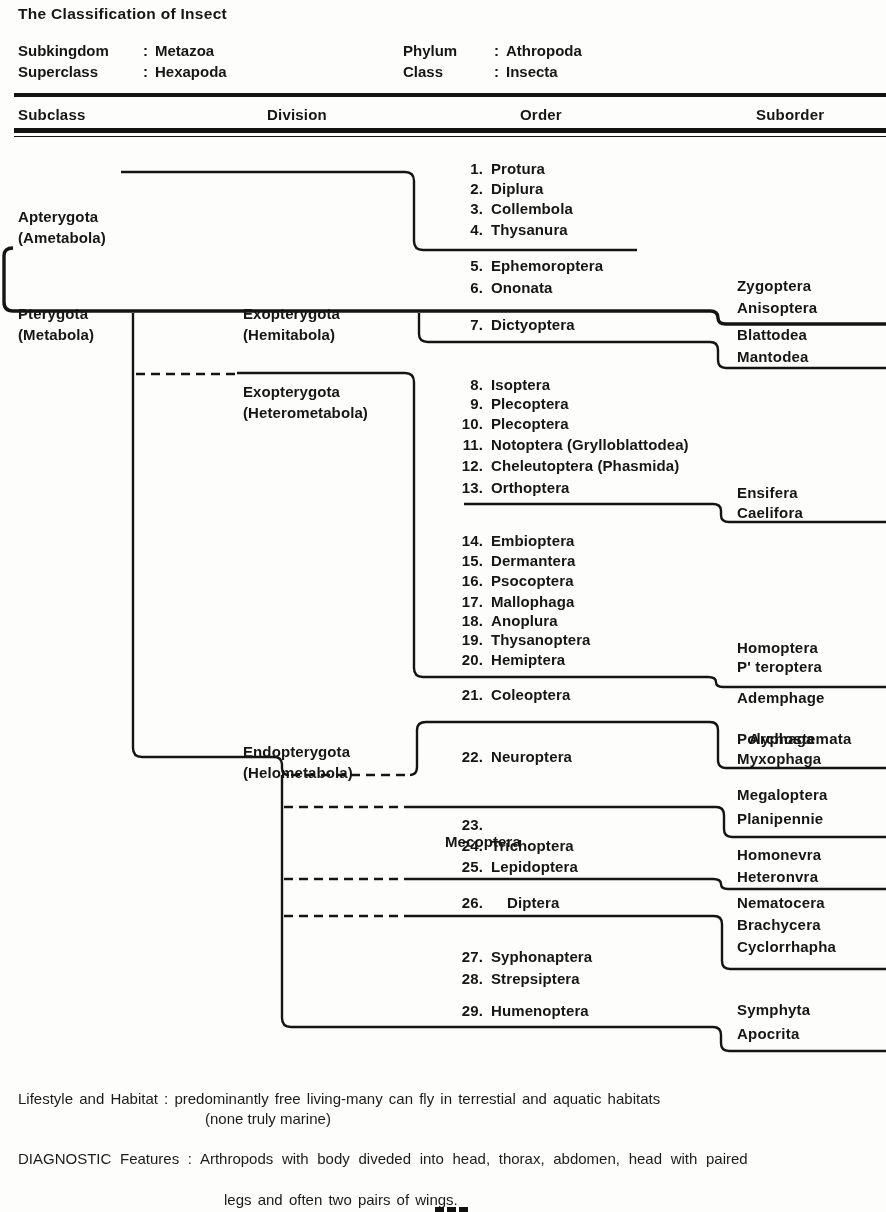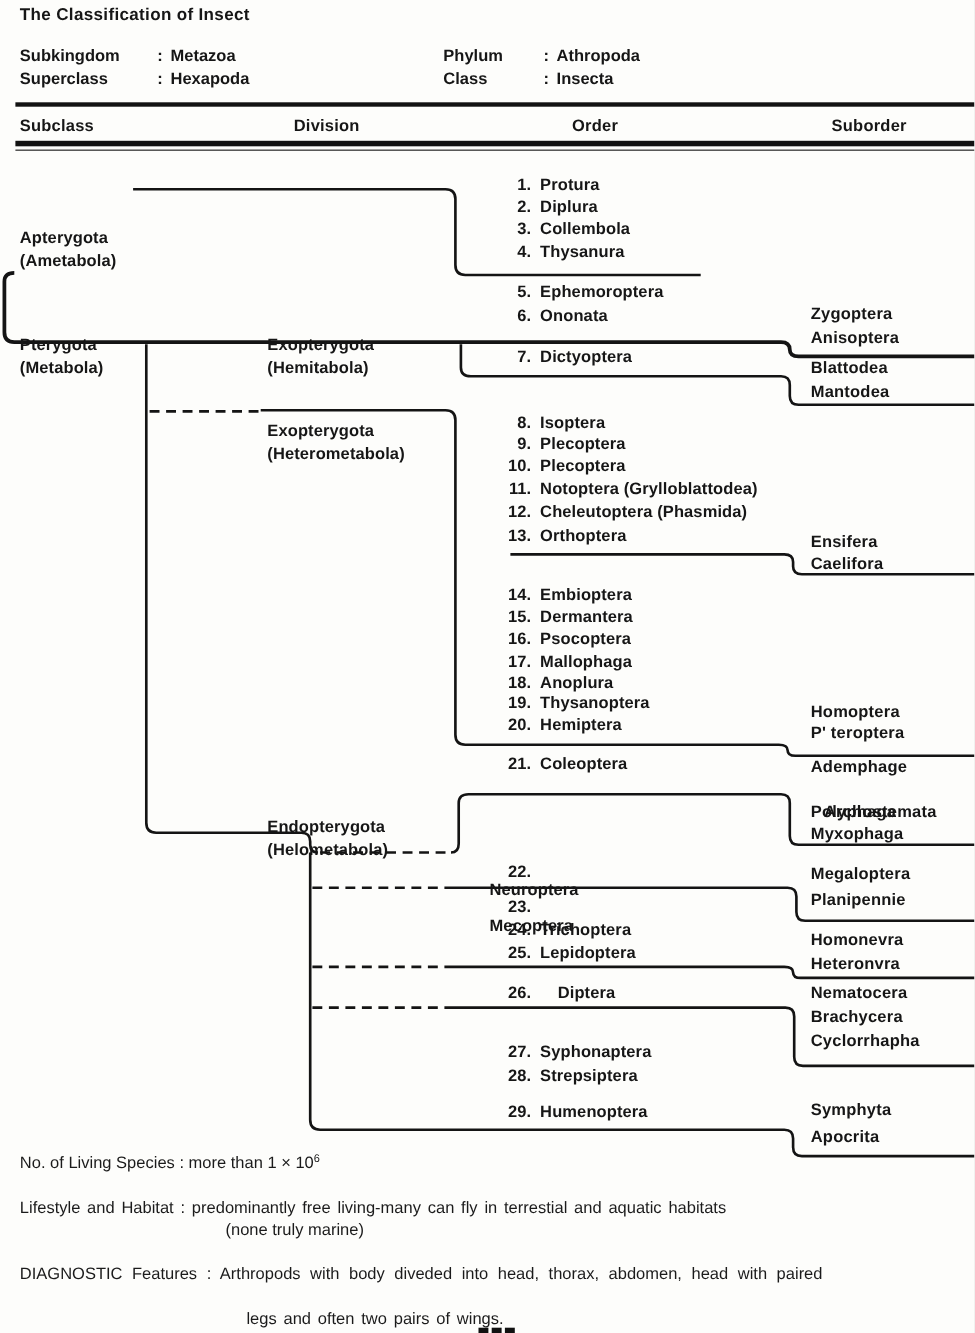--- a/index.html
+++ b/index.html
@@ -192,21 +192,21 @@
         <span>Thysanoptera</span>
       </div>
       <div class="order-row" style="top: 651px;">
         <span class="onum">20.</span>
         <span>Hemiptera</span>
       </div>
       <div class="order-row" style="top: 686px;">
         <span class="onum">21.</span>
         <span>Coleoptera</span>
       </div>
-      <div class="order-row" style="top: 784px; flex-direction: column;">
+      <div class="order-row" style="top: 748px;">
         <span class="onum">22.</span>
         <span>Neuroptera</span>
       </div>
       <div class="order-row" style="top: 816px; flex-direction: column;">
         <span class="onum">23.</span>
         <span>Mecoptera</span>
       </div>
       <div class="order-row" style="top: 837px;">
         <span class="onum">24.</span>
         <span>Trichoptera</span>
@@ -247,23 +247,20 @@
       <div class="subord" style="top: 810px;">Planipennie</div>
       <div class="subord" style="top: 846px;">Homonevra</div>
       <div class="subord" style="top: 868px;">Heteronvra</div>
       <div class="subord" style="top: 894px;">Nematocera</div>
       <div class="subord" style="top: 916px;">Brachycera</div>
       <div class="subord" style="top: 938px;">Cyclorrhapha</div>
       <div class="subord" style="top: 1001px;">Symphyta</div>
       <div class="subord" style="top: 1025px;">Apocrita</div>
     </div>
 
-  <div class="ft" style="left:18px; top:1048px;">
-    <span>No. of Living Species : more than 1  ×  10</span><sup>6</sup>
-  </div>
   <div class="ft" style="left:18px;  top:1090px; word-spacing:2px;">Lifestyle and Habitat : predominantly free living-many can fly in terrestial and aquatic habitats</div>
   <div class="ft" style="left:205px; top:1110px;">(none truly marine)</div>
   <div class="ft" style="left:18px;  top:1150px; word-spacing:4.5px;">DIAGNOSTIC Features : Arthropods with body diveded into head, thorax, abdomen, head with paired</div>
   <div class="ft" style="left:224px; top:1191px; word-spacing:2px;">legs and often two pairs of wings.</div>
 
   <div class="pgmark" style="left:435px;"></div>
   <div class="pgmark" style="left:447px;"></div>
   <div class="pgmark" style="left:459px;"></div>
 
 </div>

